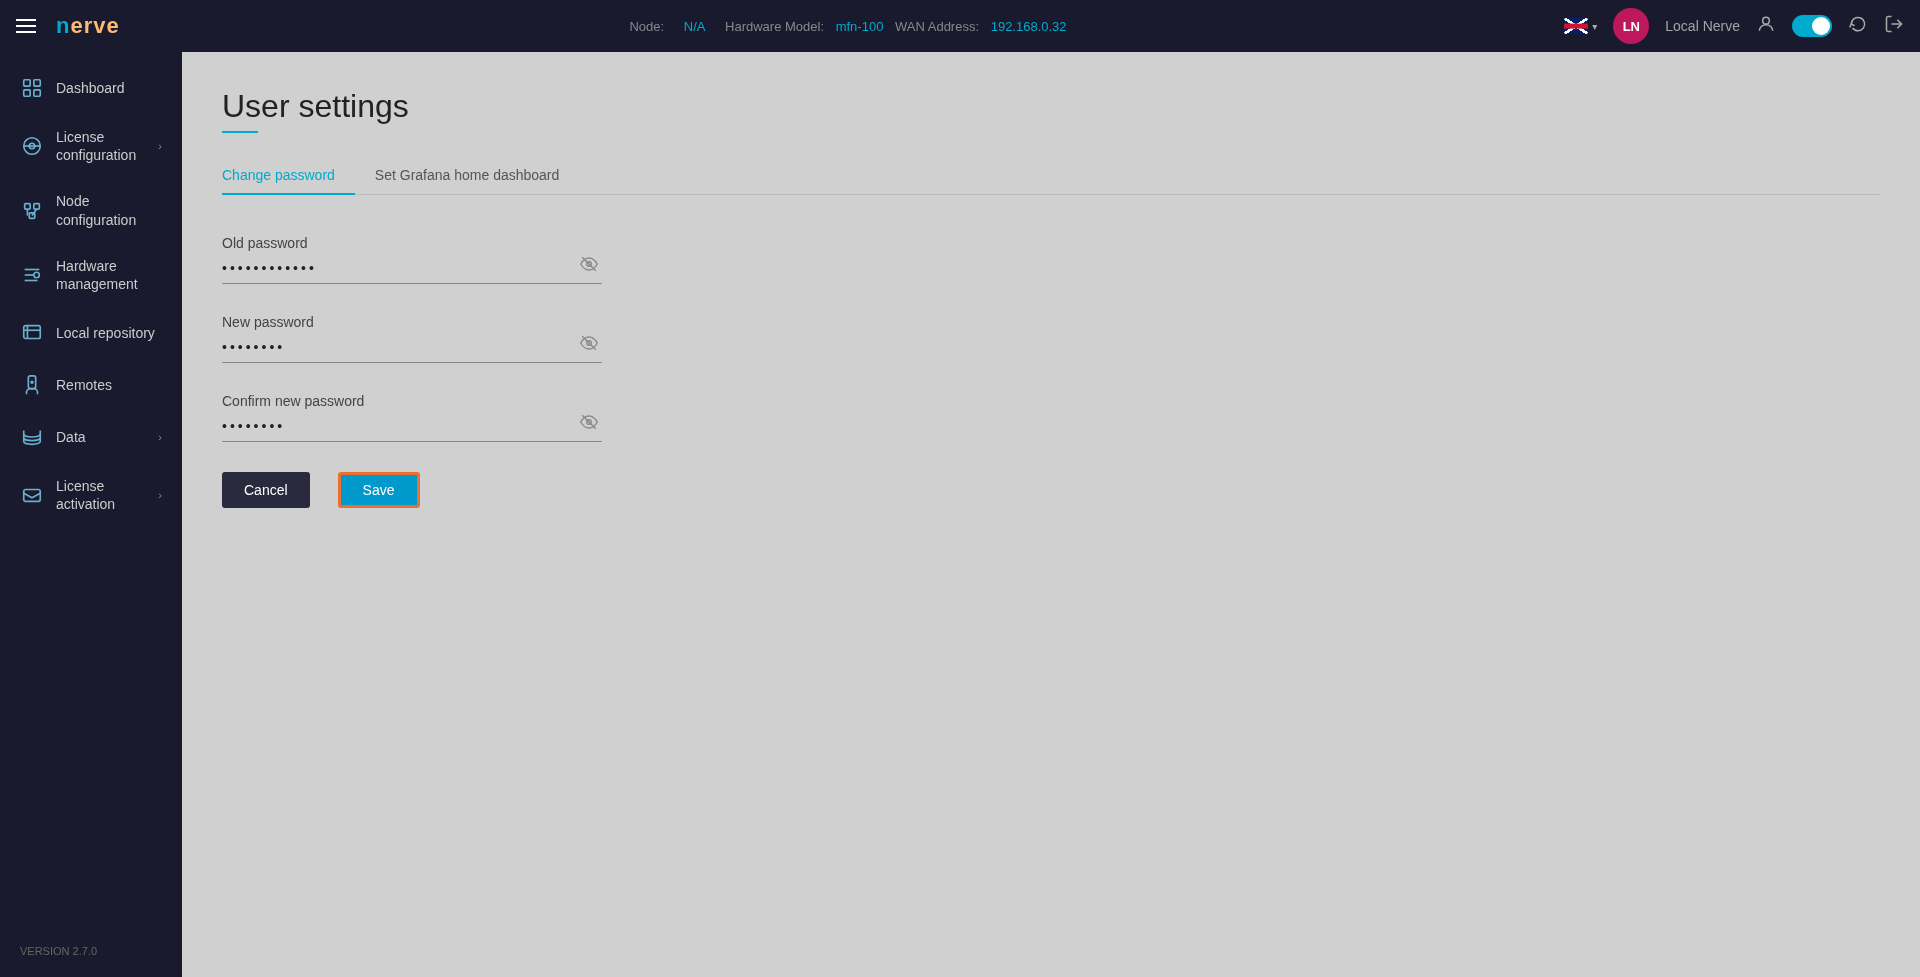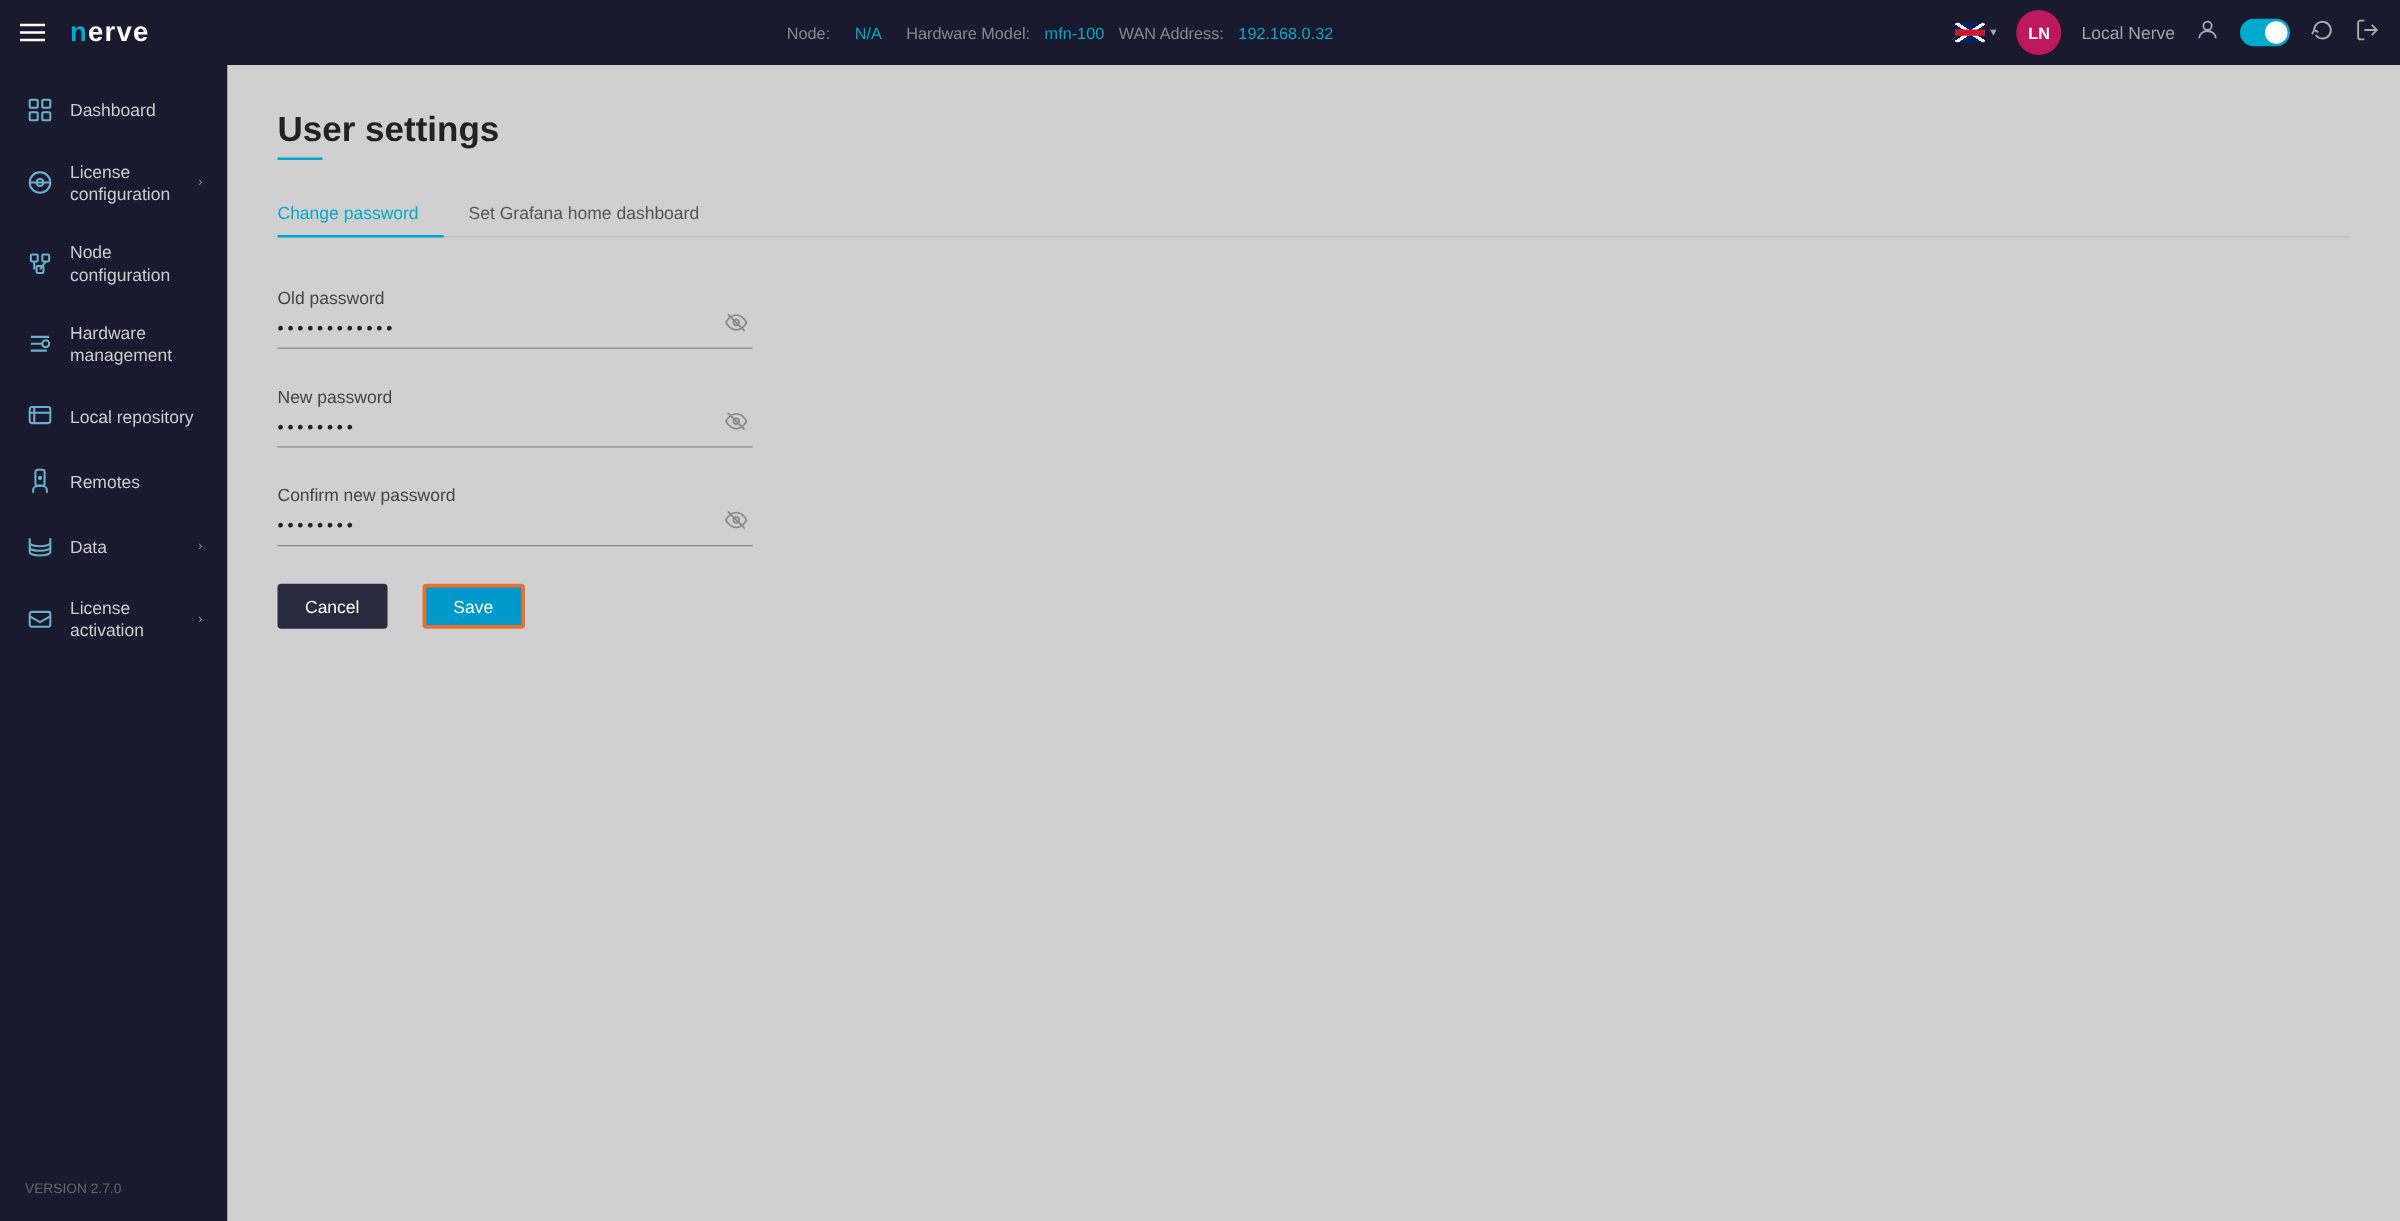--- a/index.html
+++ b/index.html
@@ -65,21 +65,21 @@
     .sidebar-item .arrow { font-size: 11px; color: #888; }
     .sidebar-version { margin-top: auto; padding: 20px; font-size: 11px; color: #666; }
 
     
     .content {
       flex: 1;
       background: #d0d0d0;
       padding: 36px 40px;
       overflow-y: auto;
     }
-    .page-title { font-size: 28px; font-weight: 700; color: #222; margin-bottom: 6px; }
+    .page-title { font-size: 32px; font-weight: 400; color: #222; margin-bottom: 6px; }
     .title-underline { width: 36px; height: 2px; background: #00aacc; margin-bottom: 24px; }
 
     
     .tabs { display: flex; gap: 0; border-bottom: 1px solid #bbb; margin-bottom: 40px; }
     .tab {
       padding: 10px 20px 10px 0;
       font-size: 14px;
       cursor: pointer;
       color: #555;
       border-bottom: 2px solid transparent;
@@ -131,21 +131,21 @@
 </head>
 <body>
 
 <div class="navbar">
   <div class="navbar-menu-icon">
     <span></span>
       <span></span>
       <span></span>
   </div>
   <div class="navbar-logo">
-    <span>n</span><span style="color:#ffffff">erve</span>
+    <span>n</span><span style="color:#fdba74">erve</span>
   </div>
   <div class="navbar-center">
     <span class="label">Node:</span>
     <span class="value" style="margin:0 16px">N/A</span>
     <span class="label">Hardware Model:</span>
     <span class="value" style="margin:0 8px">mfn-100</span>
     <span class="label">WAN Address:</span>
     <span class="value" style="margin:0 8px">192.168.0.32</span>
   </div>
   <div class="navbar-right">

